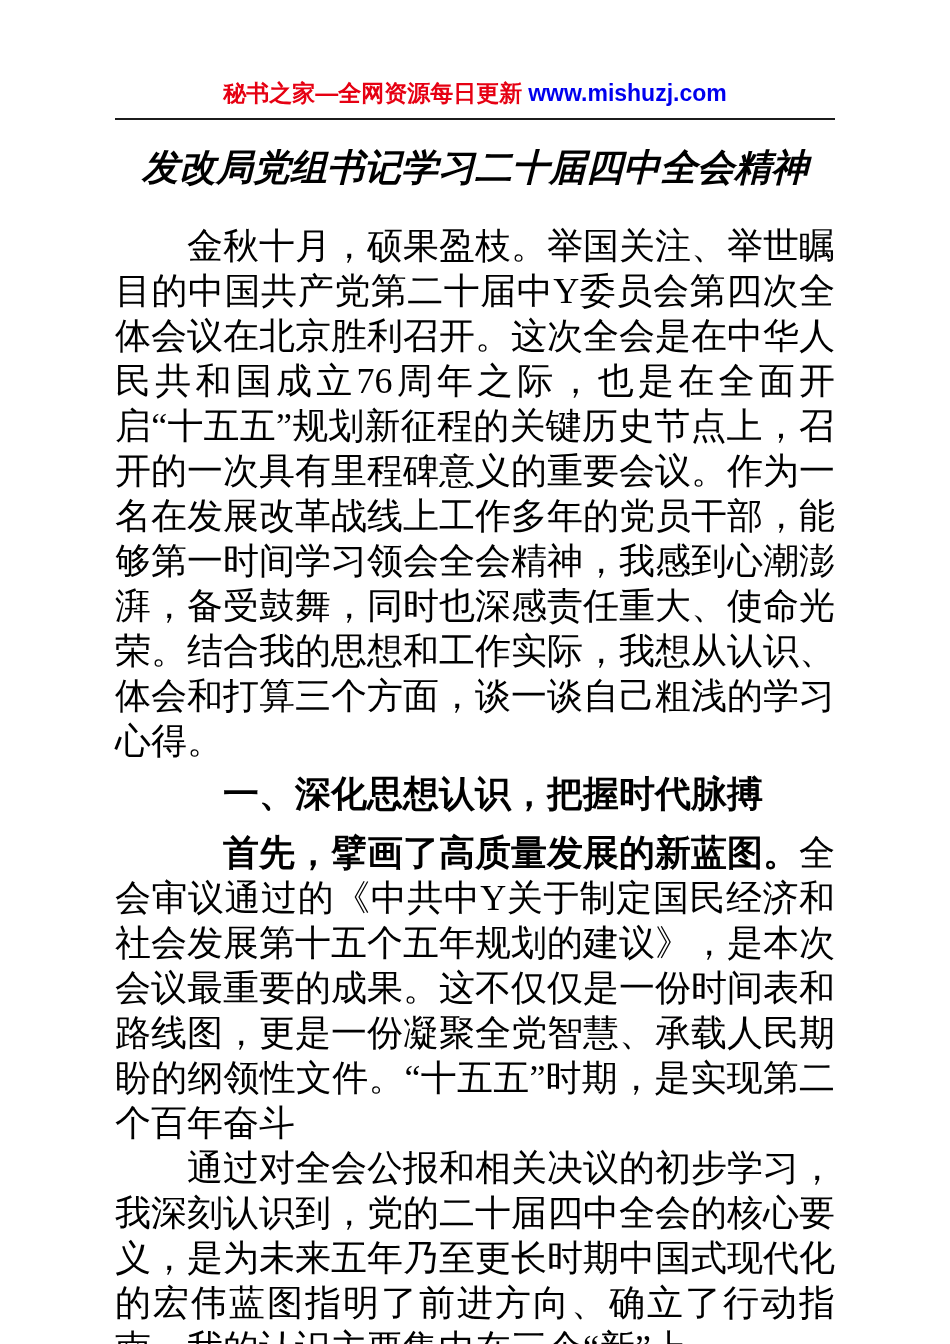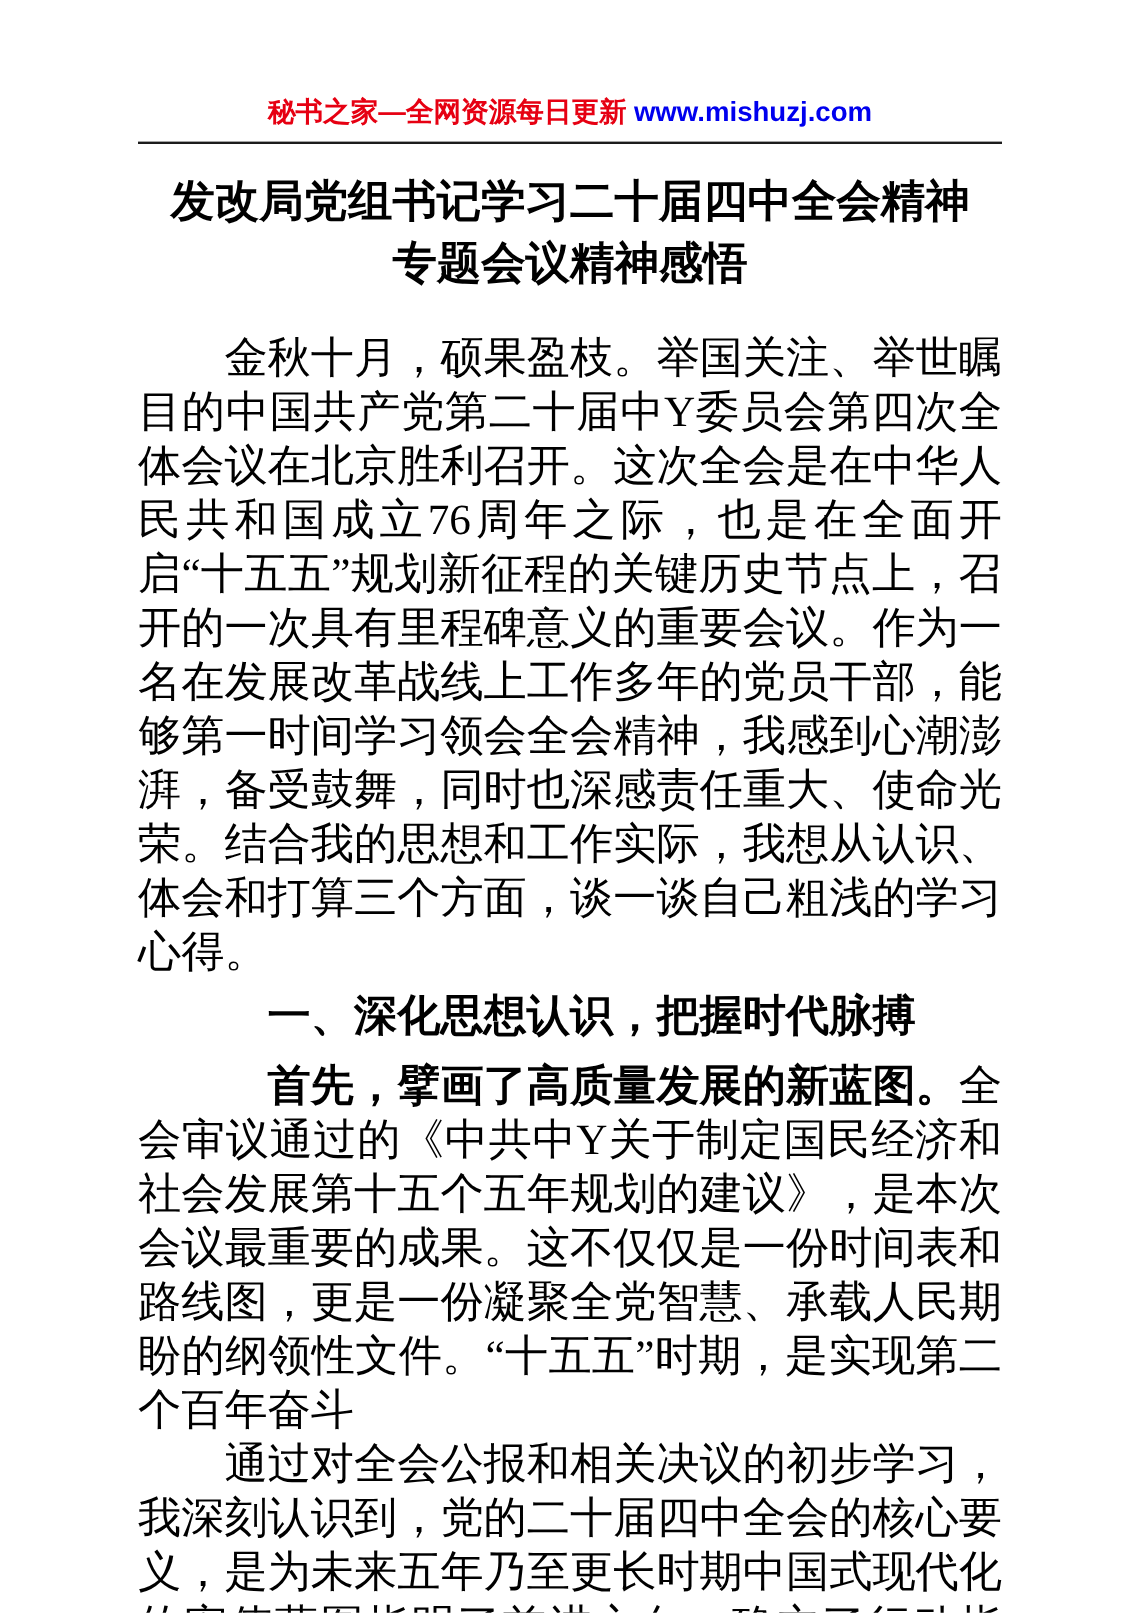--- a/index.html
+++ b/index.html
@@ -45,20 +45,21 @@
     margin-left: 6px;
   }
   .doc-title {
     font-family: "Liberation Sans", sans-serif;
     font-weight: 700;
     font-size: 37px;
     line-height: 52px;
     text-align: center;
     margin: 22px 0 30px 0;
     color: #000000;
+    font-style: italic;
   }
   .doc-title .title-line {
     display: block;
   }
   .doc-body {
     font-size: 36px;
     line-height: 45px;
   }
   .para {
     margin: 0;
@@ -83,21 +84,20 @@
 <body>
 
 <div class="page">
 
   <div class="site-header">
     <span class="brand">秘书之家</span><span class="tagline">—全网资源每日更新</span><a class="site-url" href="#">www.mishuzj.com</a>
   </div>
 
   <h1 class="doc-title">
     <span class="title-line">发改局党组书记学习二十届四中全会精神</span>
-    <span class="title-line">专题会议精神感悟</span>
   </h1>
 
   <div class="doc-body">
       <p class="para body"><span class="run">金秋十月，硕果盈枝。举国关注、举世瞩目的中国共产党第二十届中Y委员会第四次全体会议在北京胜利召开。这次全会是在中华人民共和国成立76周年之际，也是在全面开启“十五五”规划新征程的关键历史节点上，召开的一次具有里程碑意义的重要会议。作为一名在发展改革战线上工作多年的党员干部，能够第一时间学习领会全会精神，我感到心潮澎湃，备受鼓舞，同时也深感责任重大、使命光荣。结合我的思想和工作实际，我想从认识、体会和打算三个方面，谈一谈自己粗浅的学习心得。</span></p>
       <p class="para heading"><span class="run bold">一、深化思想认识，把握时代脉搏</span></p>
       <p class="para lead"><span class="run bold">首先，擘画了高质量发展的新蓝图。</span><span class="run">全会审议通过的《中共中Y关于制定国民经济和社会发展第十五个五年规划的建议》，是本次会议最重要的成果。这不仅仅是一份时间表和路线图，更是一份凝聚全党智慧、承载人民期盼的纲领性文件。“十五五”时期，是实现第二个百年奋斗</span></p>
       <p class="para body"><span class="run">通过对全会公报和相关决议的初步学习，我深刻认识到，党的二十届四中全会的核心要义，是为未来五年乃至更长时期中国式现代化的宏伟蓝图指明了前进方向、确立了行动指南。我的认识主要集中在三个“新”上。</span></p>
     </div>
 
 </div>

